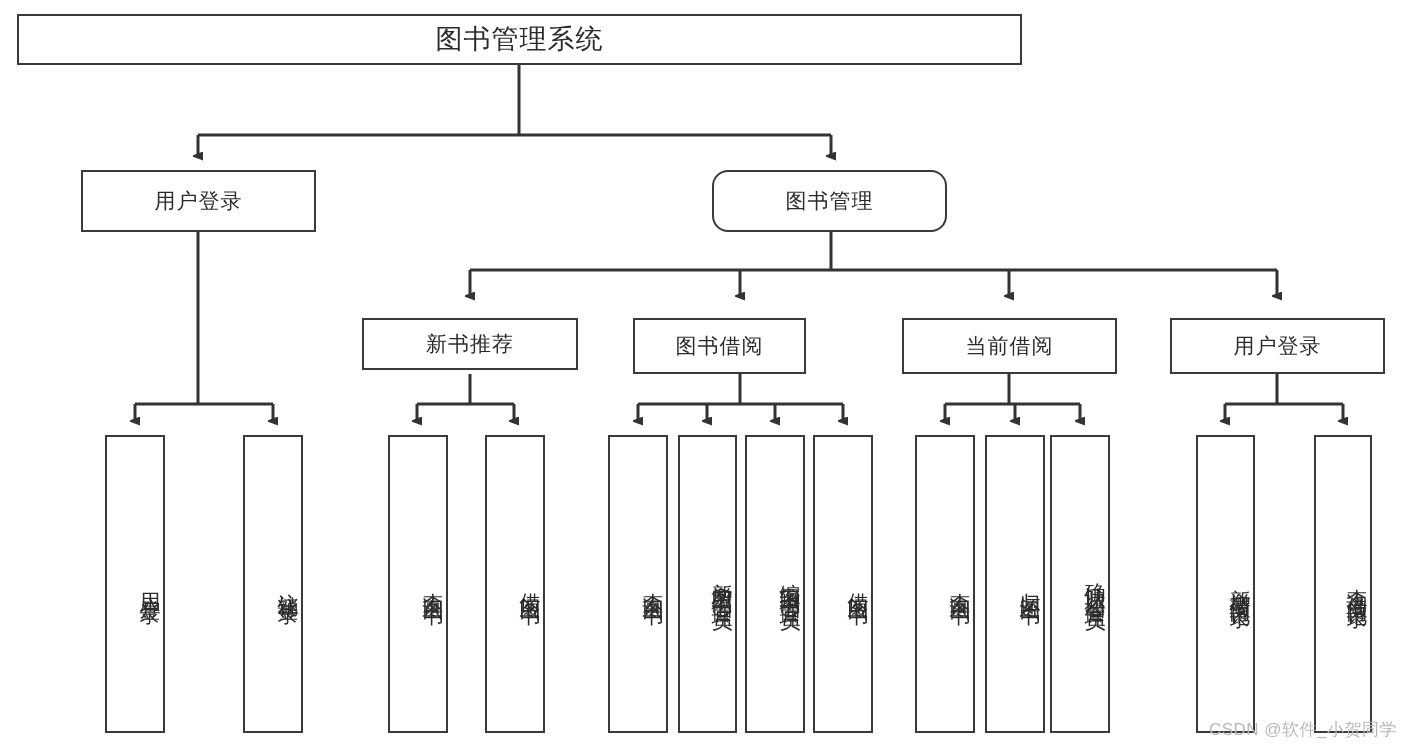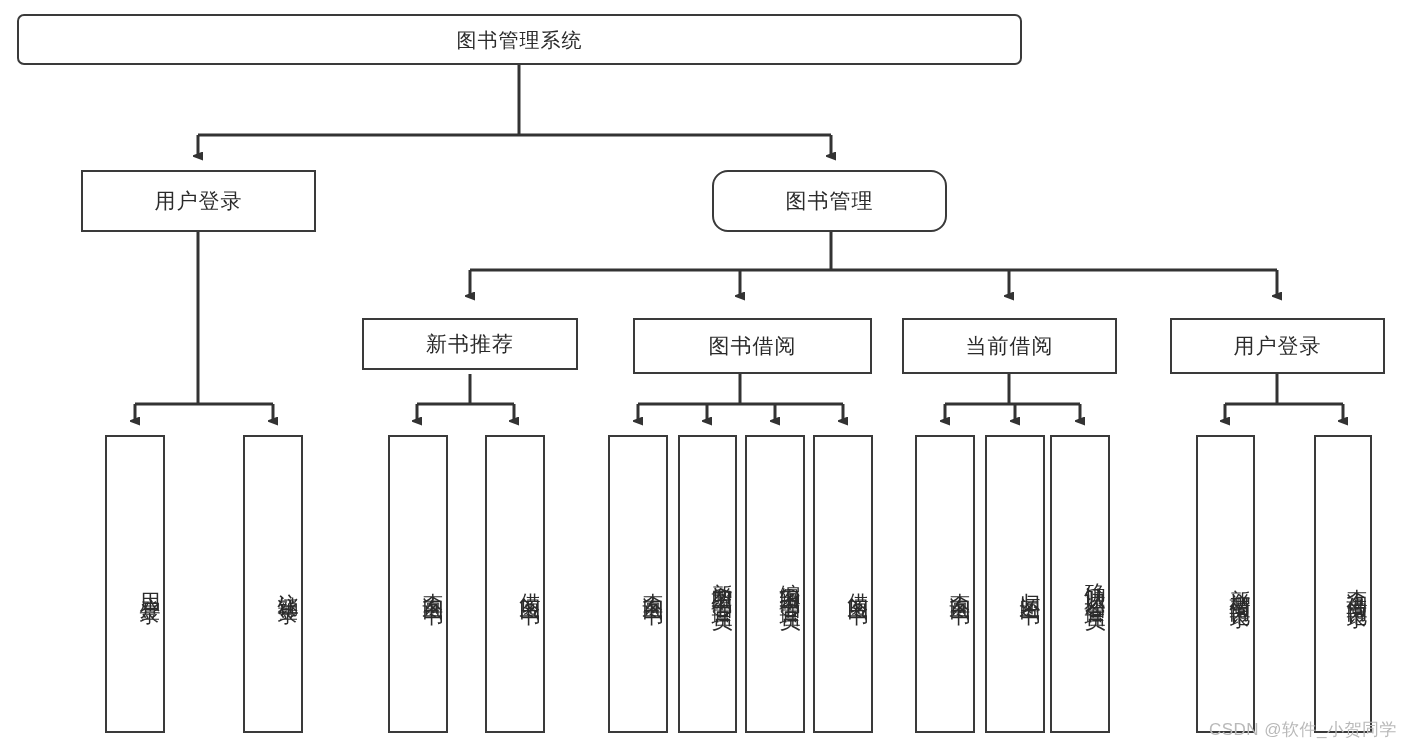--- a/index.html
+++ b/index.html
@@ -37,22 +37,21 @@
     justify-content: center;
     color: #2b2b2b;
     text-align: center;
   }
   .node.horiz {
     font-size: 21px;
     letter-spacing: 1px;
     line-height: 1.2;
   }
   .node.root {
-    font-size: 20px;
-    border-radius: 7px;
+    font-size: 27px;
   }
   .node.vert {
     writing-mode: vertical-rl;
     text-orientation: upright;
     font-size: 21px;
     letter-spacing: 4px;
     line-height: 1.25;
     padding: 6px 0;
     align-items: flex-start;
     justify-content: center;
@@ -135,21 +134,21 @@
   <div class="node horiz" style="left:81px; top:170px; width:235px; height:62px;">
     <span>用户登录</span>
   </div>
   <div class="node horiz" style="left:712px; top:170px; width:235px; height:62px;border-radius:16px;">
     <span>图书管理</span>
   </div>
 
   <div class="node horiz" style="left:362px; top:318px; width:216px; height:52px;">
     <span>新书推荐</span>
   </div>
-  <div class="node horiz" style="left:633px; top:318px; width:239px; height:56px;">
+  <div class="node horiz" style="left:633px; top:318px; width:173px; height:56px;">
     <span>图书借阅</span>
   </div>
   <div class="node horiz" style="left:902px; top:318px; width:215px; height:56px;">
     <span>当前借阅</span>
   </div>
   <div class="node horiz" style="left:1170px; top:318px; width:215px; height:56px;">
     <span>用户登录</span>
   </div>
 
   <div class="node vert" style="left:105px; top:435px; width:60px; height:298px;">

